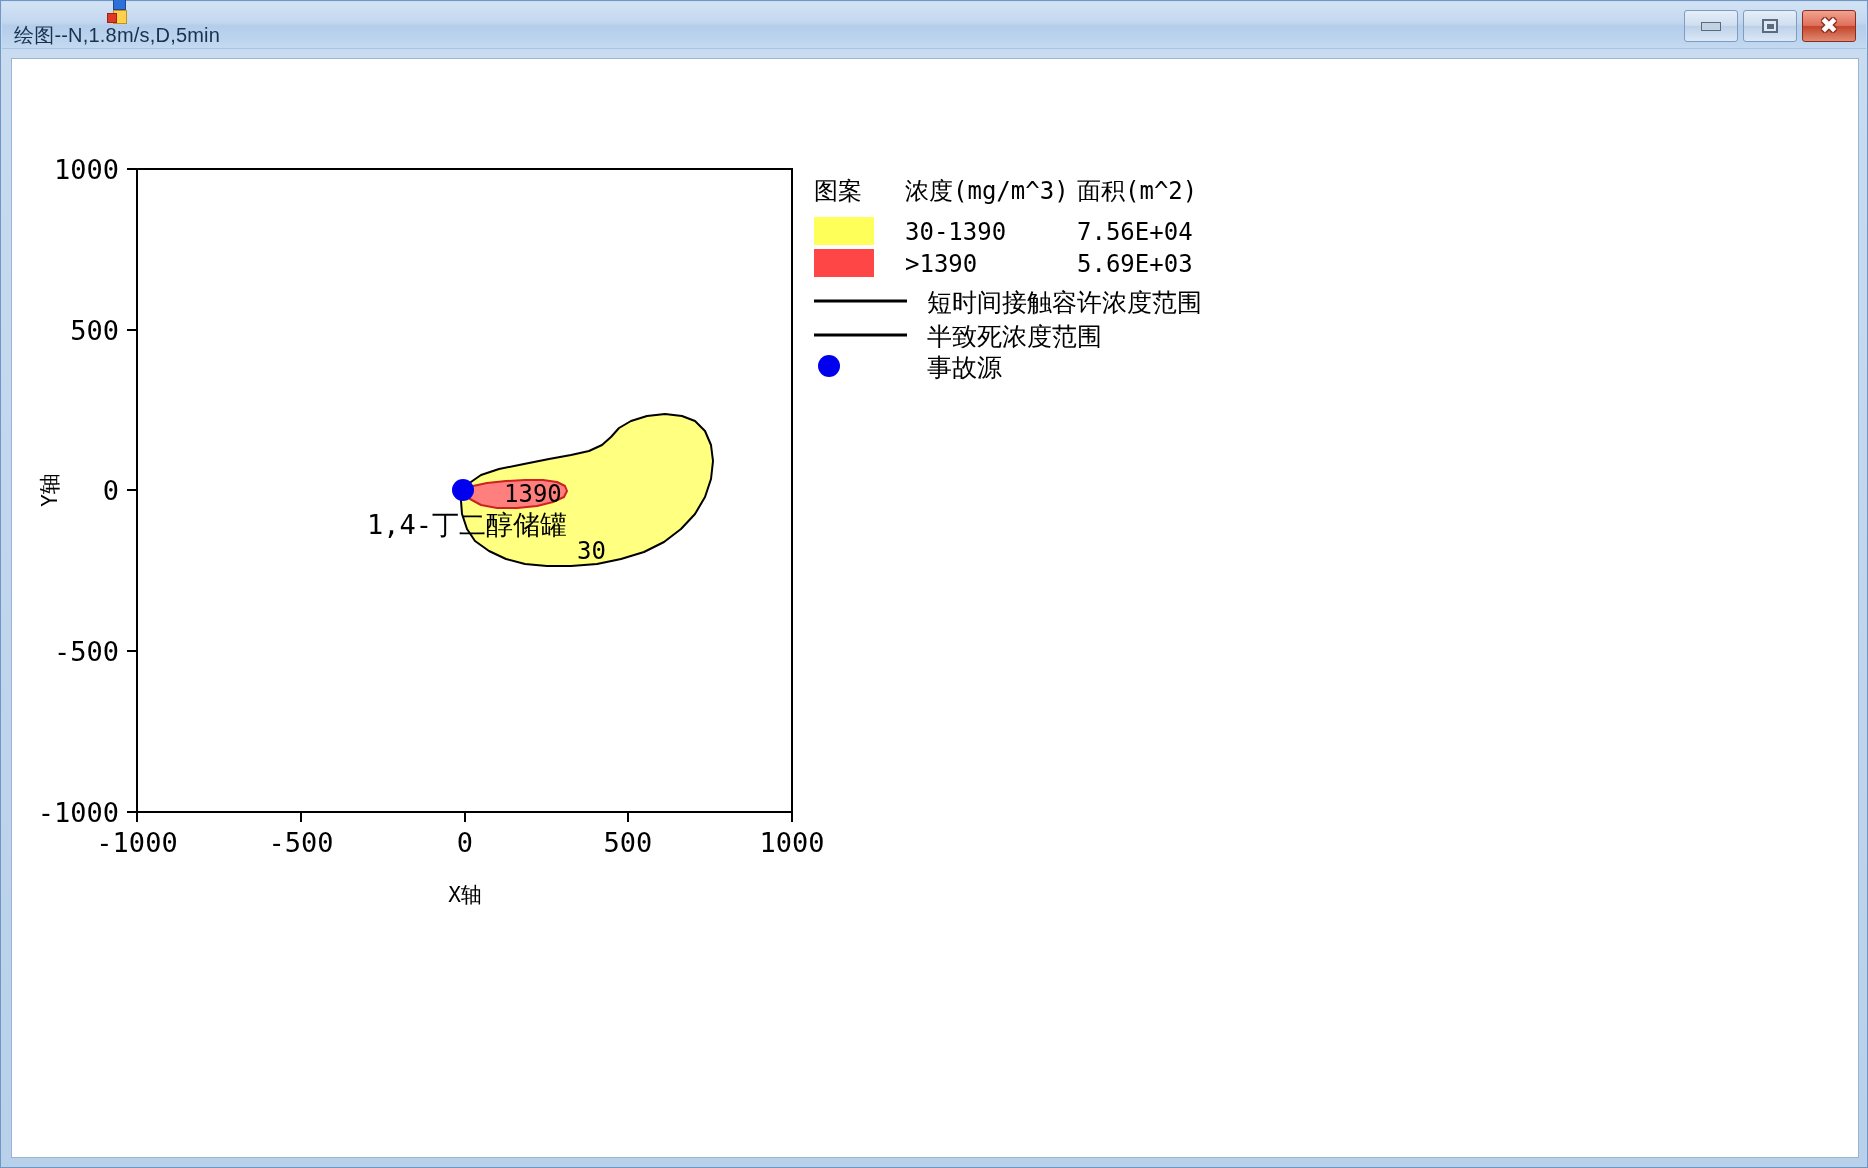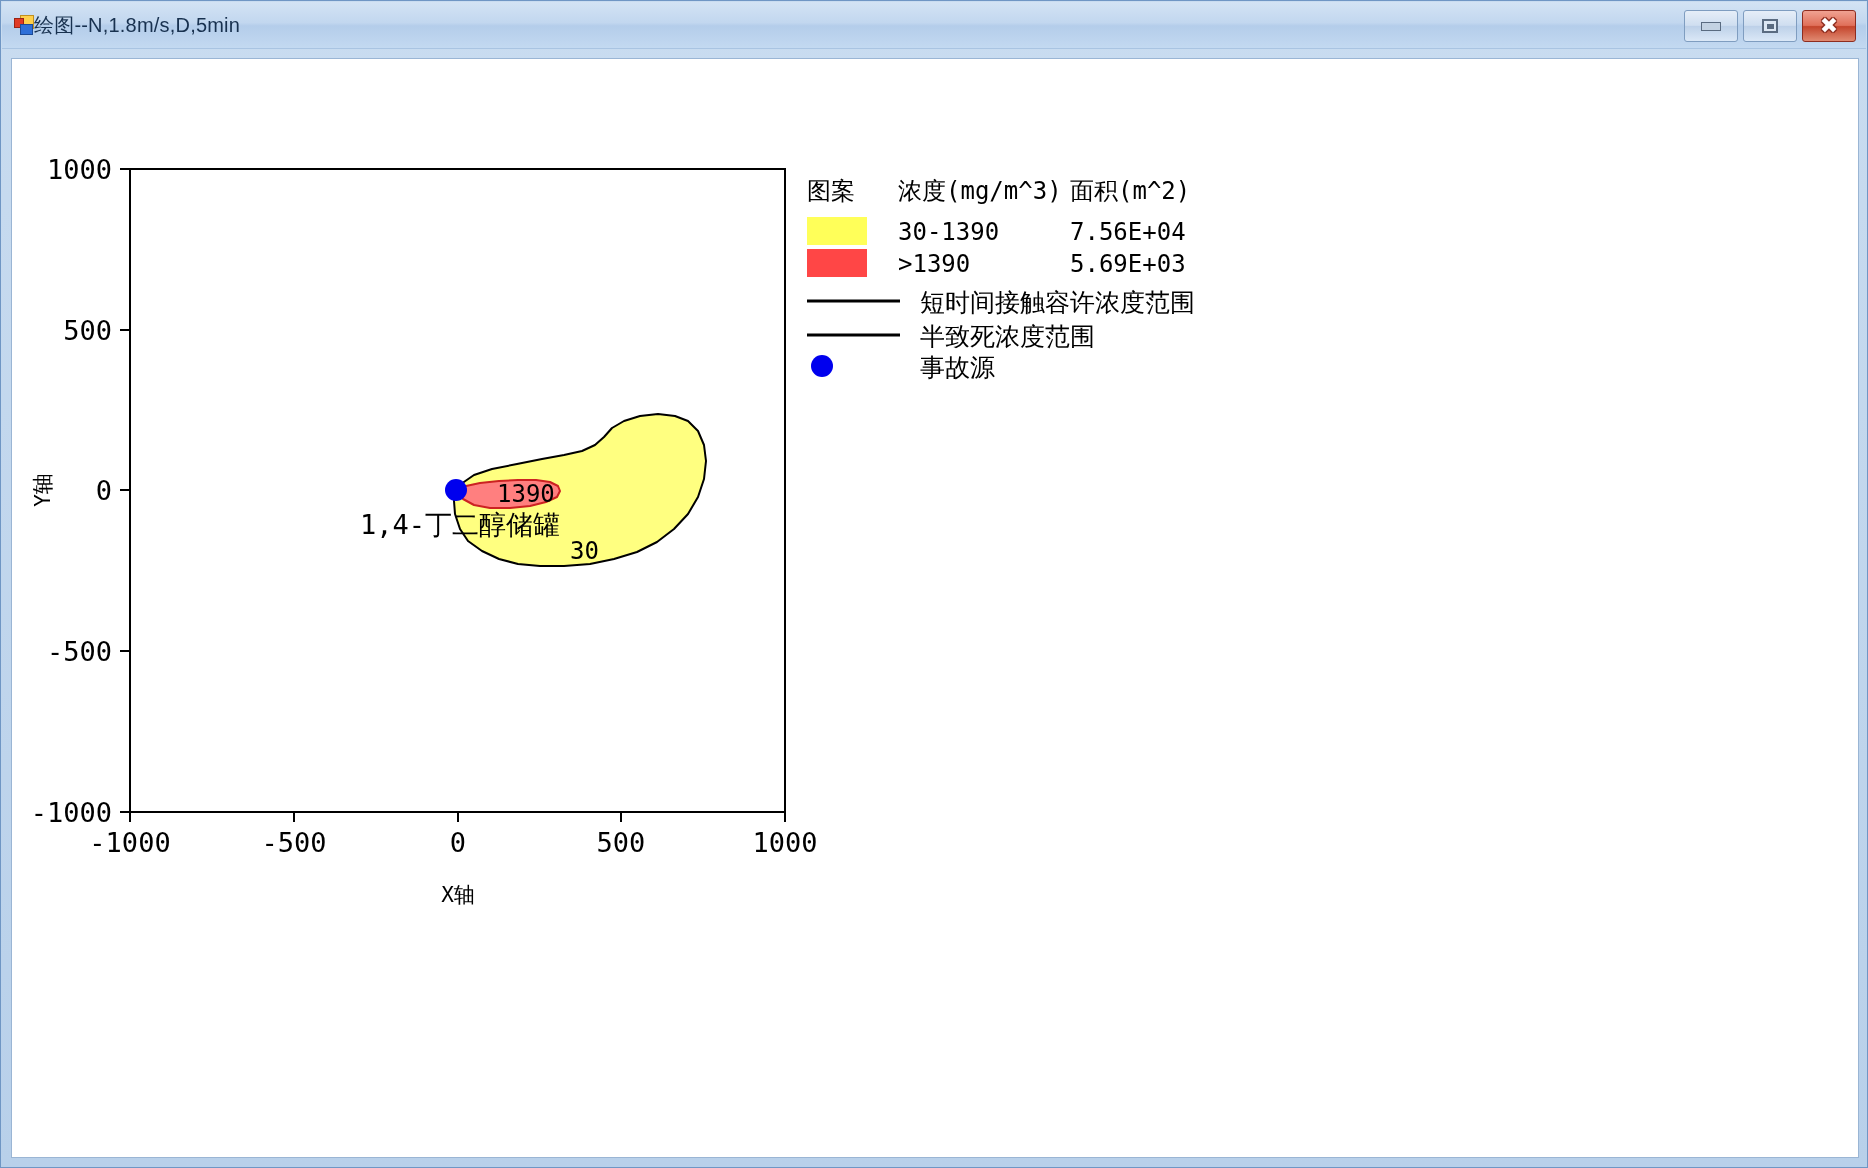--- a/index.html
+++ b/index.html
@@ -13,21 +13,21 @@
     box-sizing:border-box;
     border:1px solid #6f96c4;
     background:linear-gradient(to bottom,#c9dcf0 0%,#b8d0ea 100%);
   }
   .titlebar{
     position:absolute;left:1px;top:1px;width:1864px;height:46px;
     background:linear-gradient(to bottom,#d3e3f4 0%,#c2d7ef 45%,#b4cdea 52%,#c3d9f1 100%);
     border-bottom:1px solid #a9c4e2;
   }
   .title-left{
-    position:absolute;left:12px;top:8px;display:flex;align-items:center;gap:0;height:30px;
+    position:absolute;left:12px;top:8px;display:flex;align-items:center;gap:12px;height:30px;flex-direction:column;
   }
   .app-icon{
     width:20px;height:20px;position:relative;display:inline-block;
   }
   .app-icon i{position:absolute;display:block;}
   .ai-tr{right:0;top:0;width:12px;height:12px;background:#ffd04a;border:1px solid #c09020;}
   .ai-bl{left:0;top:3px;width:8px;height:8px;background:#e03a25;border:1px solid #9a2415;}
   .ai-br{left:6px;bottom:0;width:11px;height:9px;background:#2e6fd8;border:1px solid #1c4a96;}
   .title-text{
     font-size:20px;color:#18314f;letter-spacing:0.2px;white-space:nowrap;
@@ -45,21 +45,21 @@
   .glyph-min{width:18px;height:7px;border:1px solid #5a6b80;background:#c3d2e2;}
   .glyph-res{width:16px;height:14px;border:2px solid #5a6b80;background:#dce7f3;box-sizing:border-box;
              display:flex;align-items:center;justify-content:center;}
   .glyph-res span{display:block;width:7px;height:5px;background:#5a6b80;}
   .glyph-x{color:#ffffff;font-size:22px;font-weight:bold;line-height:1;
            text-shadow:-1px -1px 0 #8d2d20,1px -1px 0 #8d2d20,-1px 1px 0 #8d2d20,1px 1px 0 #8d2d20;}
   .client{
     position:absolute;left:10px;top:57px;width:1848px;height:1100px;
     background:#ffffff;border:1px solid #9ab5d4;box-sizing:border-box;
   }
-  .plotwrap{position:absolute;left:0;top:0;width:1848px;height:1100px;}
+  .plotwrap{position:absolute;left:0;top:0;width:1848px;height:1100px;padding-left:7px;}
   svg{display:block;}
   text{font-family:"DejaVu Sans Mono","Liberation Mono",monospace;fill:#000;}
   .tick-label{font-size:27px;}
   .axis-title{font-size:21px;}
   .legend-head{font-size:24px;}
   .legend-txt{font-size:24px;}
   .legend-cn{font-size:25px;}
   .src-label{font-size:27px;}
   .contour-label{font-size:24px;}
 </style>

